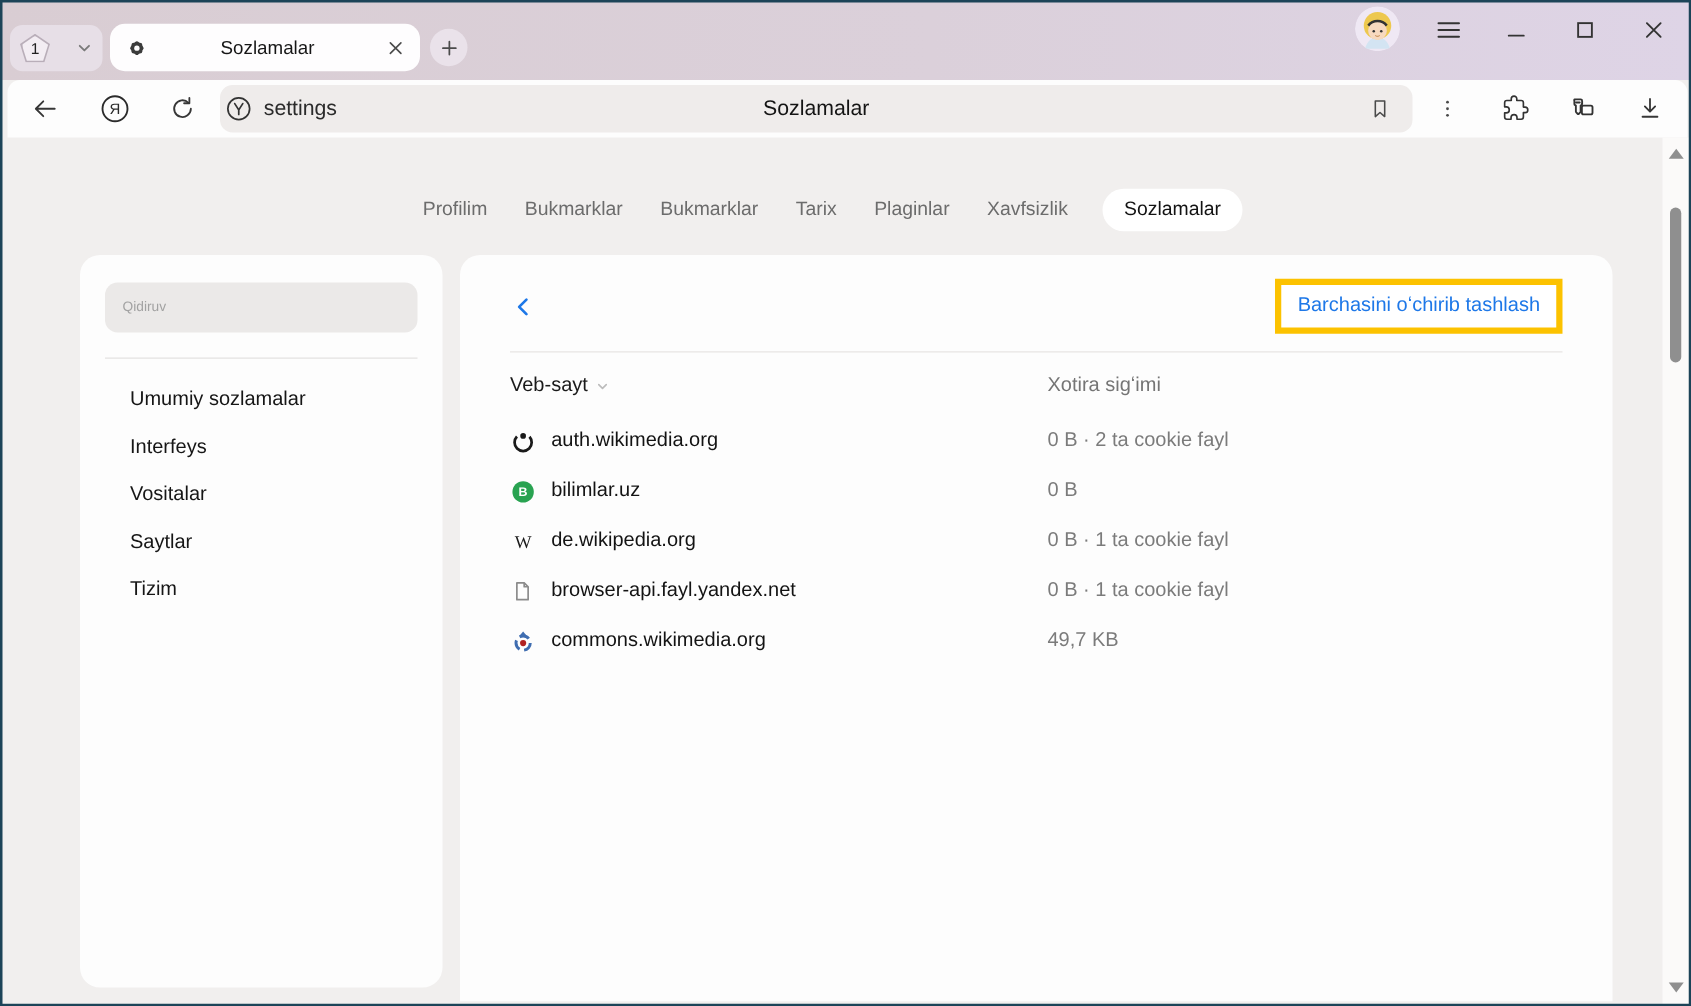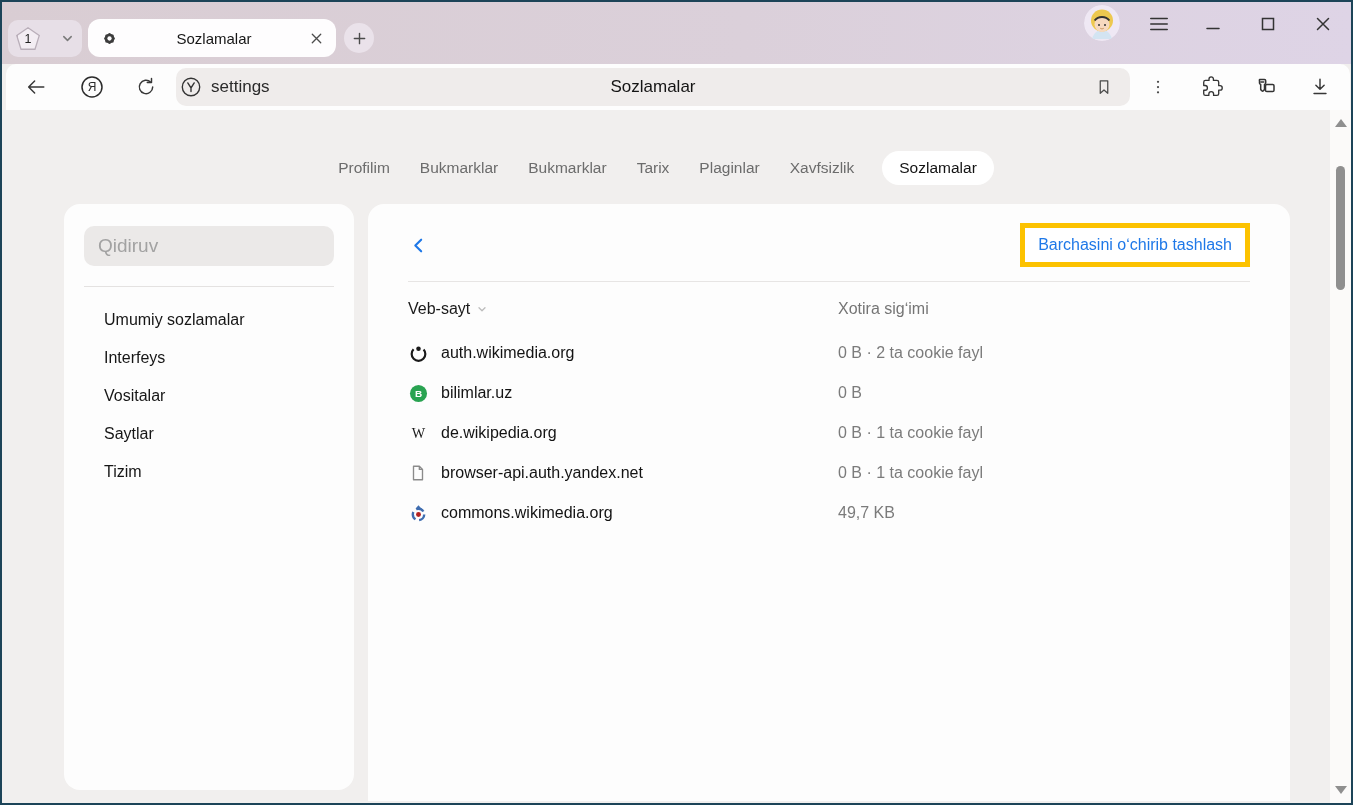--- a/index.html
+++ b/index.html
@@ -34,21 +34,21 @@
   .ab-title{position:absolute;left:0;right:0;text-align:center;font-size:17px;color:#141414;pointer-events:none;}
   .ab-bookmark{margin-left:auto;width:36px;height:30px;display:flex;align-items:center;justify-content:center;cursor:pointer;z-index:2;}
 
   
   .nav{position:absolute;top:149px;left:0;right:23px;height:38px;display:flex;align-items:center;justify-content:center;gap:26px;}
   .nav-item{font-size:15.5px;color:#6c6c6c;cursor:pointer;padding:8px 2px;white-space:nowrap;}
   .nav-item.active{background:#fff;border-radius:18px;padding:8px 17px;color:#131313;}
 
   .sidebar{position:absolute;left:64px;top:204px;width:290px;height:586px;background:#fdfdfd;border-radius:16px;box-sizing:border-box;}
   .search{display:block;margin:22px 20px 0;width:250px;height:40px;background:#ebe9e8;border:none;border-radius:10px;
-    padding:0 14px;font-size:19px;color:#333;box-sizing:border-box;outline:none;font-family:inherit;}
+    padding:0 14px;font-size:11px;color:#333;box-sizing:border-box;outline:none;font-family:inherit;}
   .search::placeholder{color:#a2a2a2;}
   .sdivider{height:1px;background:#e4e2e1;margin:20px 20px 0;}
   .smenu{margin:14px 0 0;padding:0;list-style:none;}
   .smenu li{padding:10px 10px 10px 40px;font-size:16px;color:#161616;cursor:pointer;}
 
   .main{position:absolute;left:368px;top:204px;width:922px;bottom:4px;background:#fdfdfd;
     border-radius:16px 16px 0 0;box-sizing:border-box;padding:0 40px;}
   .mhead{display:flex;align-items:center;margin-top:18px;height:46px;}
   .back-btn{width:20px;height:20px;margin-right:13px;display:flex;align-items:center;justify-content:center;cursor:pointer;flex:none;}
   .mtitle{font-size:20px;font-weight:600;color:var(--accent,#1e78e8);}
@@ -296,21 +296,21 @@
   </div>
 
   <div class="row">
     <div class="cell-site">
       <span class="fav">
             <svg width="18" height="18" viewBox="0 0 20 20">
               <path d="M5 2.5 h6.5 L15 6 v11.5 H5 Z" fill="none" stroke="#8b8b8b" stroke-width="1.5" stroke-linejoin="round"></path>
               <path d="M11.5 2.5 V6 H15" fill="none" stroke="#8b8b8b" stroke-width="1.5" stroke-linejoin="round"></path>
             </svg>
           </span>
-      <span class="site">browser-api.auth.yandex.net</span>
+      <span class="site">browser-api.fayl.yandex.net</span>
     </div>
     <span class="rsize">0 B · 1 ta cookie fayl</span>
   </div>
 
   <div class="row">
     <div class="cell-site">
       <span class="fav">
             <svg width="19" height="19" viewBox="0 0 20 20">
               <circle cx="10" cy="11" r="6" fill="none" stroke="#3f6db0" stroke-width="2.5" stroke-dasharray="8.5 4"></circle>
               <circle cx="10" cy="11" r="2.6" fill="#b22222"></circle>

